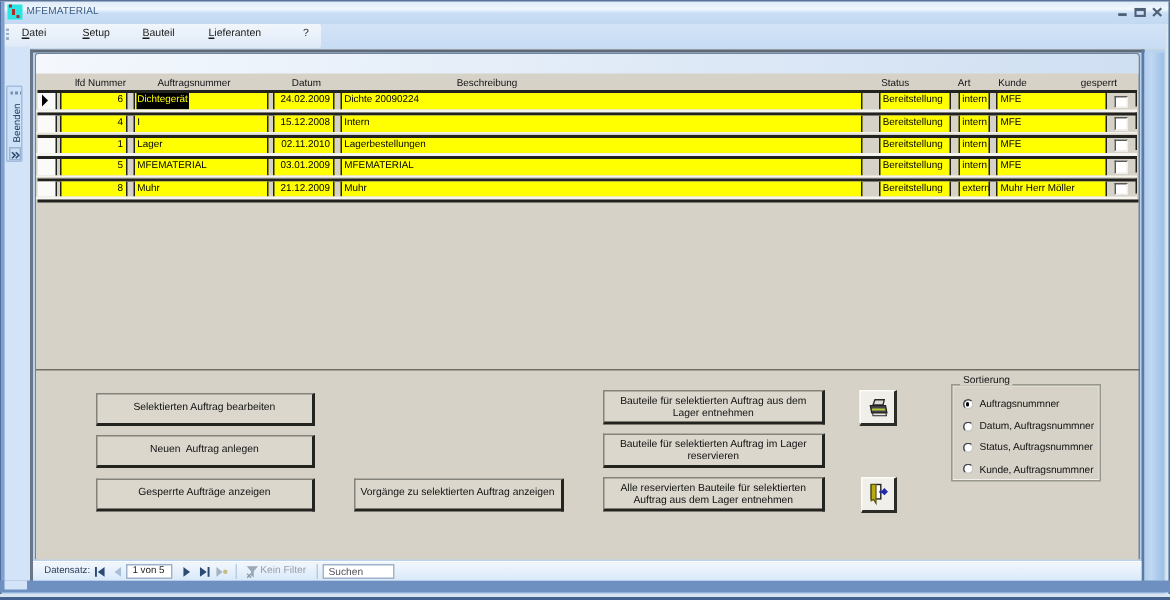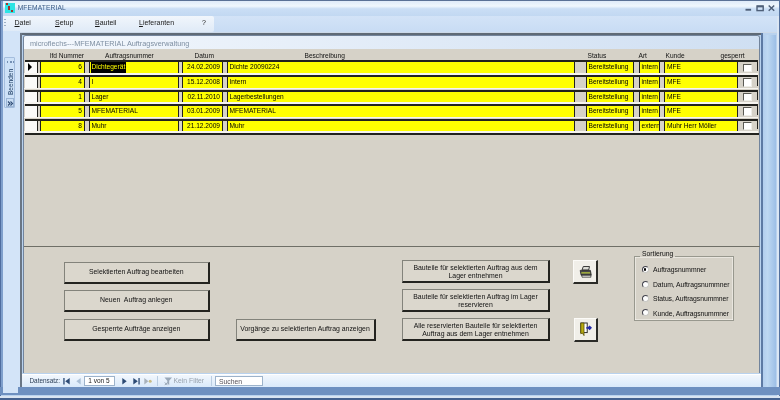--- a/index.html
+++ b/index.html
@@ -77,21 +77,20 @@
     </svg>
   <div class="abs" style="left:1px;top:40px;width:8.5px;height:8.5px;background:#cadef4;border:0.5px solid #9ab4d4;">
       <svg width="7" height="7" style="position:absolute;left:0.5px;top:0.5px;" viewBox="0 0 7 7">
         <path d="M1 1.5 L3 3.5 L1 5.5 M3.5 1.5 L5.5 3.5 L3.5 5.5" stroke="#2c4a74" stroke-width="1.1" fill="none"></path>
       </svg>
     </div>
 </div>
 
 <div class="abs" style="left:23px;top:34.5px;width:737px;height:338px;border:1.2px solid #72849c;border-bottom:none;border-radius:3px 3px 0 0;background:#d6d2c8;overflow:hidden;">
   <div class="abs" style="left:0;top:0;width:737px;height:13.5px;background:linear-gradient(100deg,#f4f8fd,#cfdff2);"></div>
-  <div class="abs" style="left:6px;top:3.2px;font-size:7.3px;color:#7e8fa2;">microflechs---MFEMATERIAL Auftragsverwaltung</div>
 </div>
 
 <div class="abs" style="left:0;top:52.3px;width:780px;height:8px;font-size:6.6px;color:#111;">
   <span class="abs" style="left:0px;width:84px;text-align:right;">lfd Nummer</span>
   <span class="abs" style="left:105px;">Auftragsnummer</span>
   <span class="abs" style="left:194.5px;">Datum</span>
   <span class="abs" style="left:304.5px;">Beschreibung</span>
   <span class="abs" style="left:587.5px;">Status</span>
   <span class="abs" style="left:638.5px;">Art</span>
   <span class="abs" style="left:665.5px;">Kunde</span>

